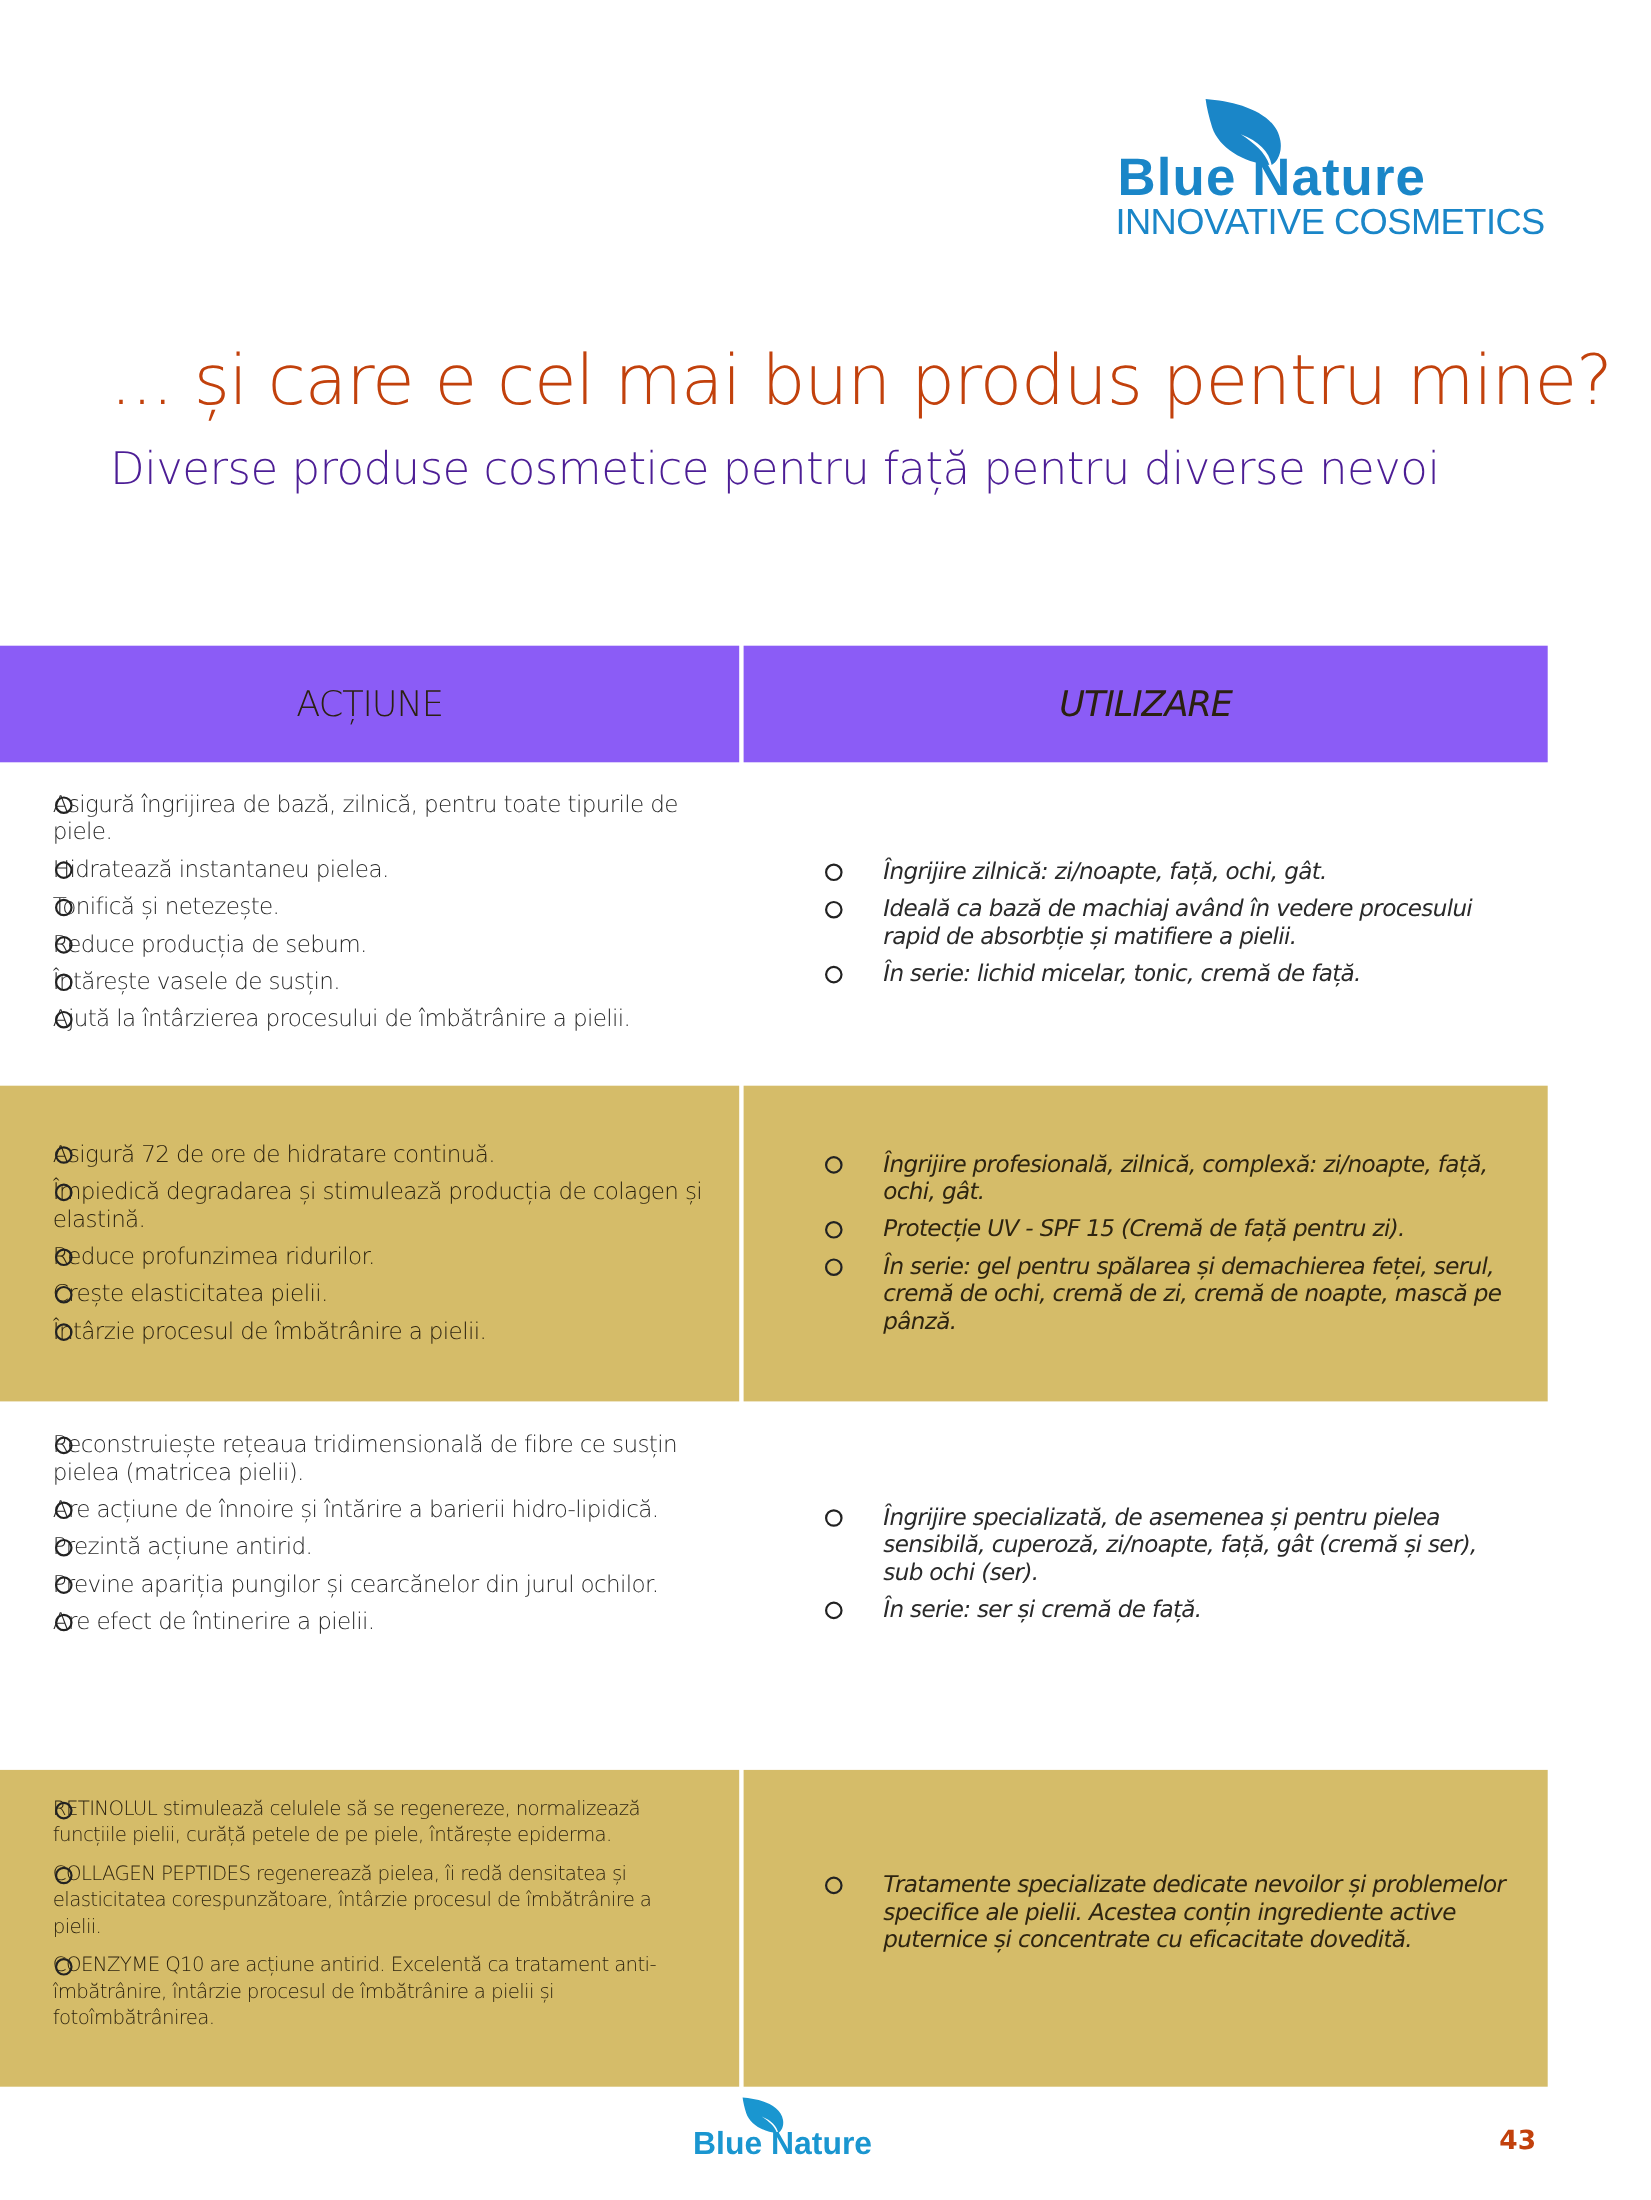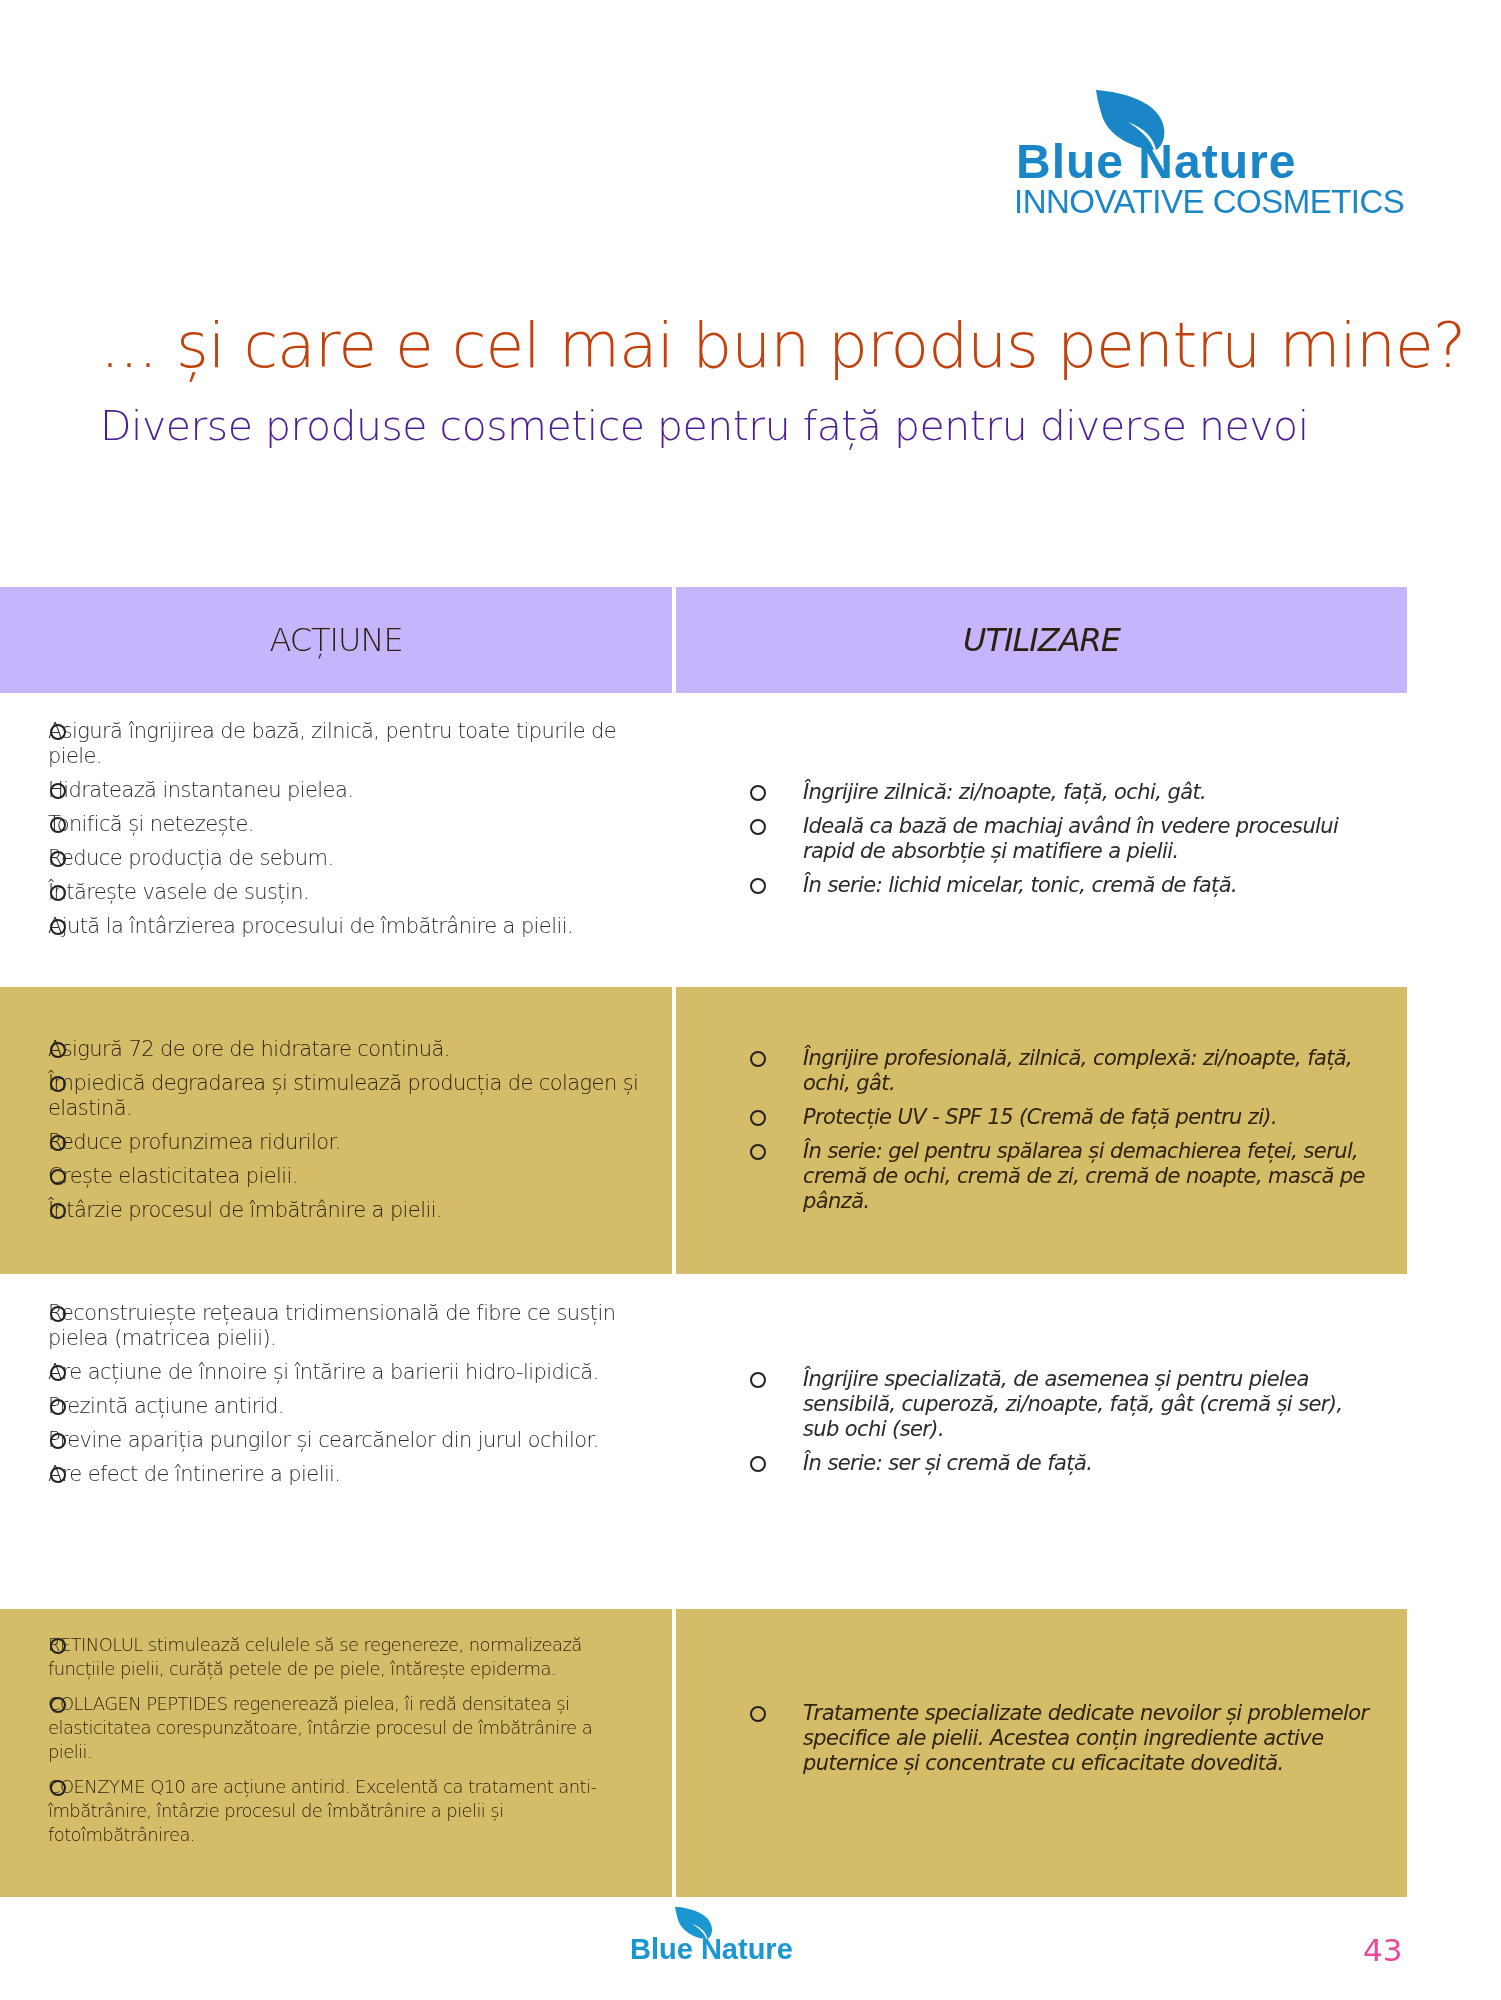--- a/index.html
+++ b/index.html
@@ -9,36 +9,36 @@
   .logo-main{position:absolute;left:6px;top:46px;font-family:"Liberation Sans",sans-serif;font-weight:bold;font-size:48px;letter-spacing:1px;color:#1a86c8;white-space:nowrap;line-height:56px;}
   .logo-sub{position:absolute;left:4px;top:96px;font-family:"Liberation Sans",sans-serif;font-size:33px;color:#1a86c8;white-space:nowrap;line-height:36px;letter-spacing:-0.5px;}
   .page-title{position:absolute;left:100px;top:306px;font-family:"DejaVu Sans",sans-serif;font-weight:200;font-size:63px;line-height:80px;color:#c2410c;white-space:nowrap;letter-spacing:-1px;}
   .page-subtitle{position:absolute;left:100px;top:398px;font-family:"DejaVu Sans",sans-serif;font-weight:200;font-size:41px;line-height:56px;color:#4c1d95;white-space:nowrap;letter-spacing:-0.5px;}
   .table{position:absolute;left:0;top:587px;width:1407px;}
   .row{position:relative;display:flex;width:1407px;}
   .cell{position:relative;box-sizing:border-box;display:flex;flex-direction:column;}
   .cell.left{width:672px;}
   .cell.right{width:731px;margin-left:4px;font-style:italic;}
   .gold .cell{background:#d5bc69;}
-  .hdr .cell{background:#c4b5fd;align-items:center;justify-content:center;height:106px;}
+  .hdr .cell{background:#8b5cf6;align-items:center;justify-content:center;height:106px;}
   .hdr .cell span{font-family:"DejaVu Sans",sans-serif;font-weight:200;font-size:32px;color:#2b2111;letter-spacing:-1px;}
   .row.r1{height:294px;} .row.r2{height:287px;} .row.r3{height:295px;} .row.r4{height:288px;margin-top:40px;}
   .cell.left ul{padding:0;margin:0;list-style:none;position:absolute;left:0;width:640px;}
   .cell.right ul{padding:0;margin:0;list-style:none;position:absolute;left:0;width:700px;}
   li.item{position:relative;padding-left:48px;font-size:21px;line-height:25px;margin-bottom:9px;color:#2a2a2a;font-weight:300;letter-spacing:-0.6px;}
   .right li.item{padding-left:127px;}
   .gold li.item{color:#2e2410;}
   li.item .bul{position:absolute;left:50px;top:5px;width:12px;height:12px;border:2.5px solid #222;border-radius:50%;}
   .right li.item .bul{left:74px;}
   .r4 .left li.item{font-size:18px;line-height:24px;margin-bottom:11px;}
   .r4 .left li.item .bul{top:5px;}
   .footer-logo{position:absolute;left:630px;top:1905px;width:230px;height:70px;}
   .footer-leaf{position:absolute;left:44px;top:0;width:40px;height:36px;}
   .footer-text{position:absolute;left:0;top:28px;font-family:"Liberation Sans",sans-serif;font-weight:bold;font-size:29px;color:#1a96d0;white-space:nowrap;}
-  .page-num{position:absolute;left:1363px;top:1932px;font-family:"DejaVu Sans",sans-serif;font-weight:normal;font-size:31px;color:#ec4899;}
+  .page-num{position:absolute;left:1363px;top:1932px;font-family:"DejaVu Sans",sans-serif;font-weight:bold;font-size:24px;color:#c2410c;}
 </style>
 </head>
 <body>
 
 <div class="logo">
   <svg class="logo-leaf" viewBox="0 0 74 64">
     <path d="M2 2 C 30 4, 66 14, 70 40 C 72 52, 66 60, 62 62 C 60 50, 50 40, 34 34 C 46 42, 56 50, 60 62 C 36 60, 14 46, 8 28 C 5 18, 3 10, 2 2 Z" fill="#1a86c8"></path>
   </svg>
   <div class="logo-main">Blue Nature</div>
   <div class="logo-sub">INNOVATIVE COSMETICS</div>

